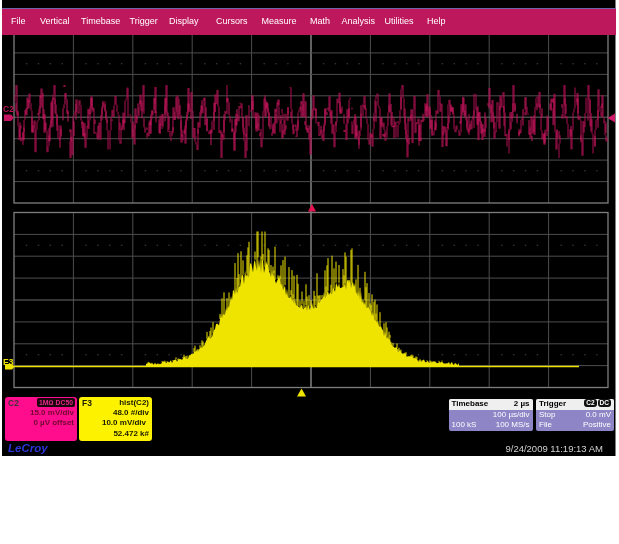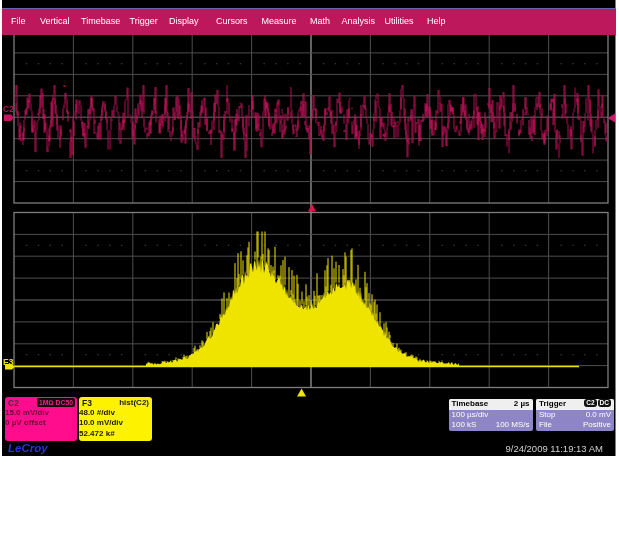--- a/index.html
+++ b/index.html
@@ -1,17 +1,17 @@
 <!DOCTYPE html>
 <html><head><meta charset="utf-8"><style>
 html,body{margin:0;padding:0;width:619px;height:544px;background:#fff;font-family:"Liberation Sans",sans-serif}
 #page{position:relative;width:619px;height:544px;overflow:hidden}
 .menu{position:absolute;left:2px;top:8px;width:613.5px;height:26px;background:#be185d;color:#fff;font-size:9px;border-top:1px solid #6c63a8}
 .box{position:absolute;border-radius:3px;font-size:8px;line-height:10.6px;white-space:nowrap}
-.r{}
+.r{text-align:right}
 .tbox{position:absolute;height:32px;background:#8d85c6;border-radius:2px;font-size:8px;color:#fff;overflow:hidden;white-space:nowrap}
 .thead{background:#efefef;color:#000;height:10.5px;line-height:10.5px;padding:0 3px;font-weight:bold;overflow:hidden}
 .trow{padding:0 3px;line-height:10.6px;height:10.6px;overflow:hidden}
 .badge{display:inline-block;background:#101010;color:#fff;border-radius:3px;font-size:6.5px;line-height:8px;padding:0 2px;vertical-align:1px;font-weight:bold;margin-left:1px}
 </style></head><body>
 <div id="page">
 <svg style="position:absolute;left:0;top:0" width="619" height="456" viewBox="0 0 619 456">
 <rect x="2" y="0" width="613.5" height="456" fill="#000"></rect>
 <path d="M73.4,31.5V203.0 M73.4,212.5V387.5" stroke="#4d4d4d" stroke-width="1"></path>
 <path d="M132.8,31.5V203.0 M132.8,212.5V387.5" stroke="#4d4d4d" stroke-width="1"></path>
@@ -78,21 +78,21 @@
  <div class="r" style="padding-right:3px">15.0 mV/div</div>
  <div class="r" style="padding-right:3px">0 µV offset</div>
 </div>
 
 <div class="box" style="left:79px;top:396.5px;width:73px;height:44.5px;background:#fdf300;color:#1a1a00;font-weight:bold">
  <div style="padding:1.5px 3px 0 3px;height:9.6px;overflow:hidden">
         <span style="float:left;font-size:8.5px">F3</span>
         <span style="float:right">hist(C2)</span>
       </div>
  <div class="r" style="padding-right:3px">48.0 #/div</div>
- <div class="r" style="padding-right:16px">10.0 mV/div</div>
+ <div class="r" style="padding-right:6px">10.0 mV/div</div>
  <div class="r" style="padding-right:3px">52.472 k#</div>
 </div>
 
 <div class="tbox" style="left:448.5px;top:399px;width:84px">
  <div class="thead">
         <span style="float:left">Timebase</span>
         <span style="float:right">2 µs</span>
       </div>
  <div class="trow r">100 µs/div</div>
  <div class="trow">

